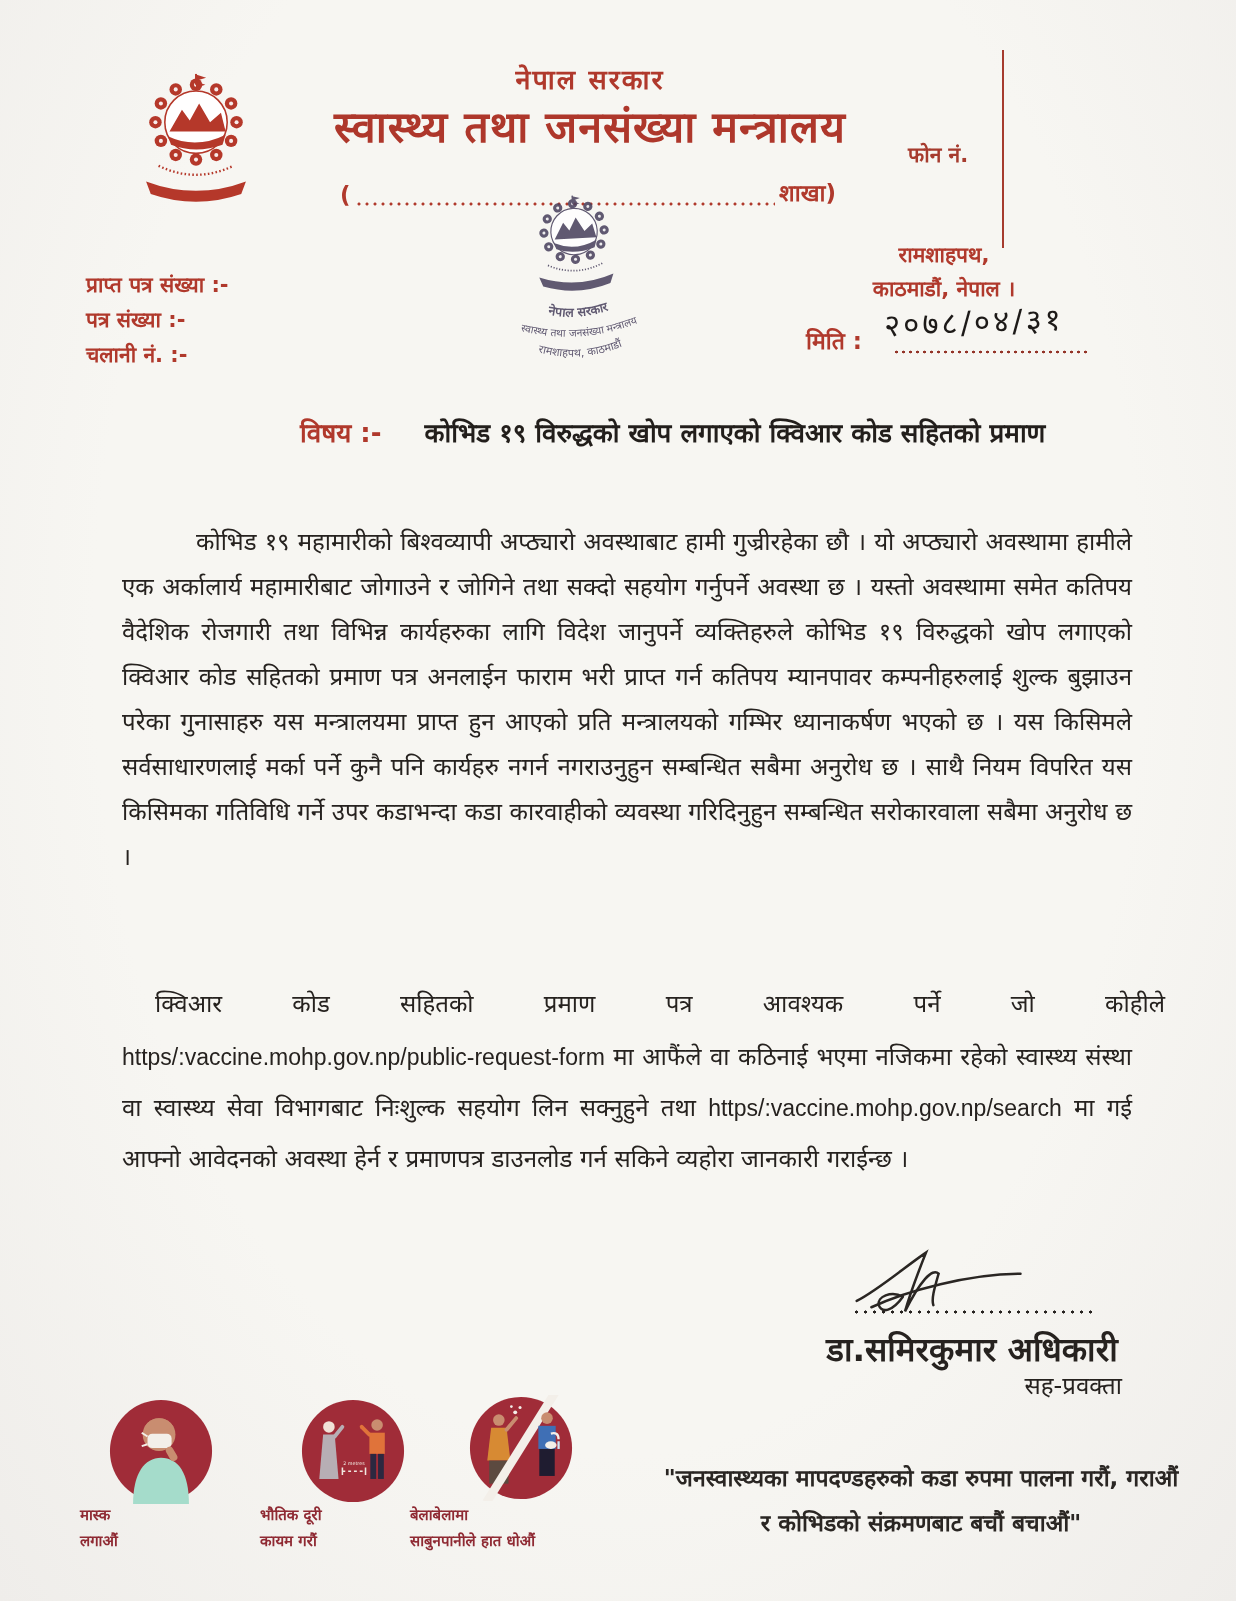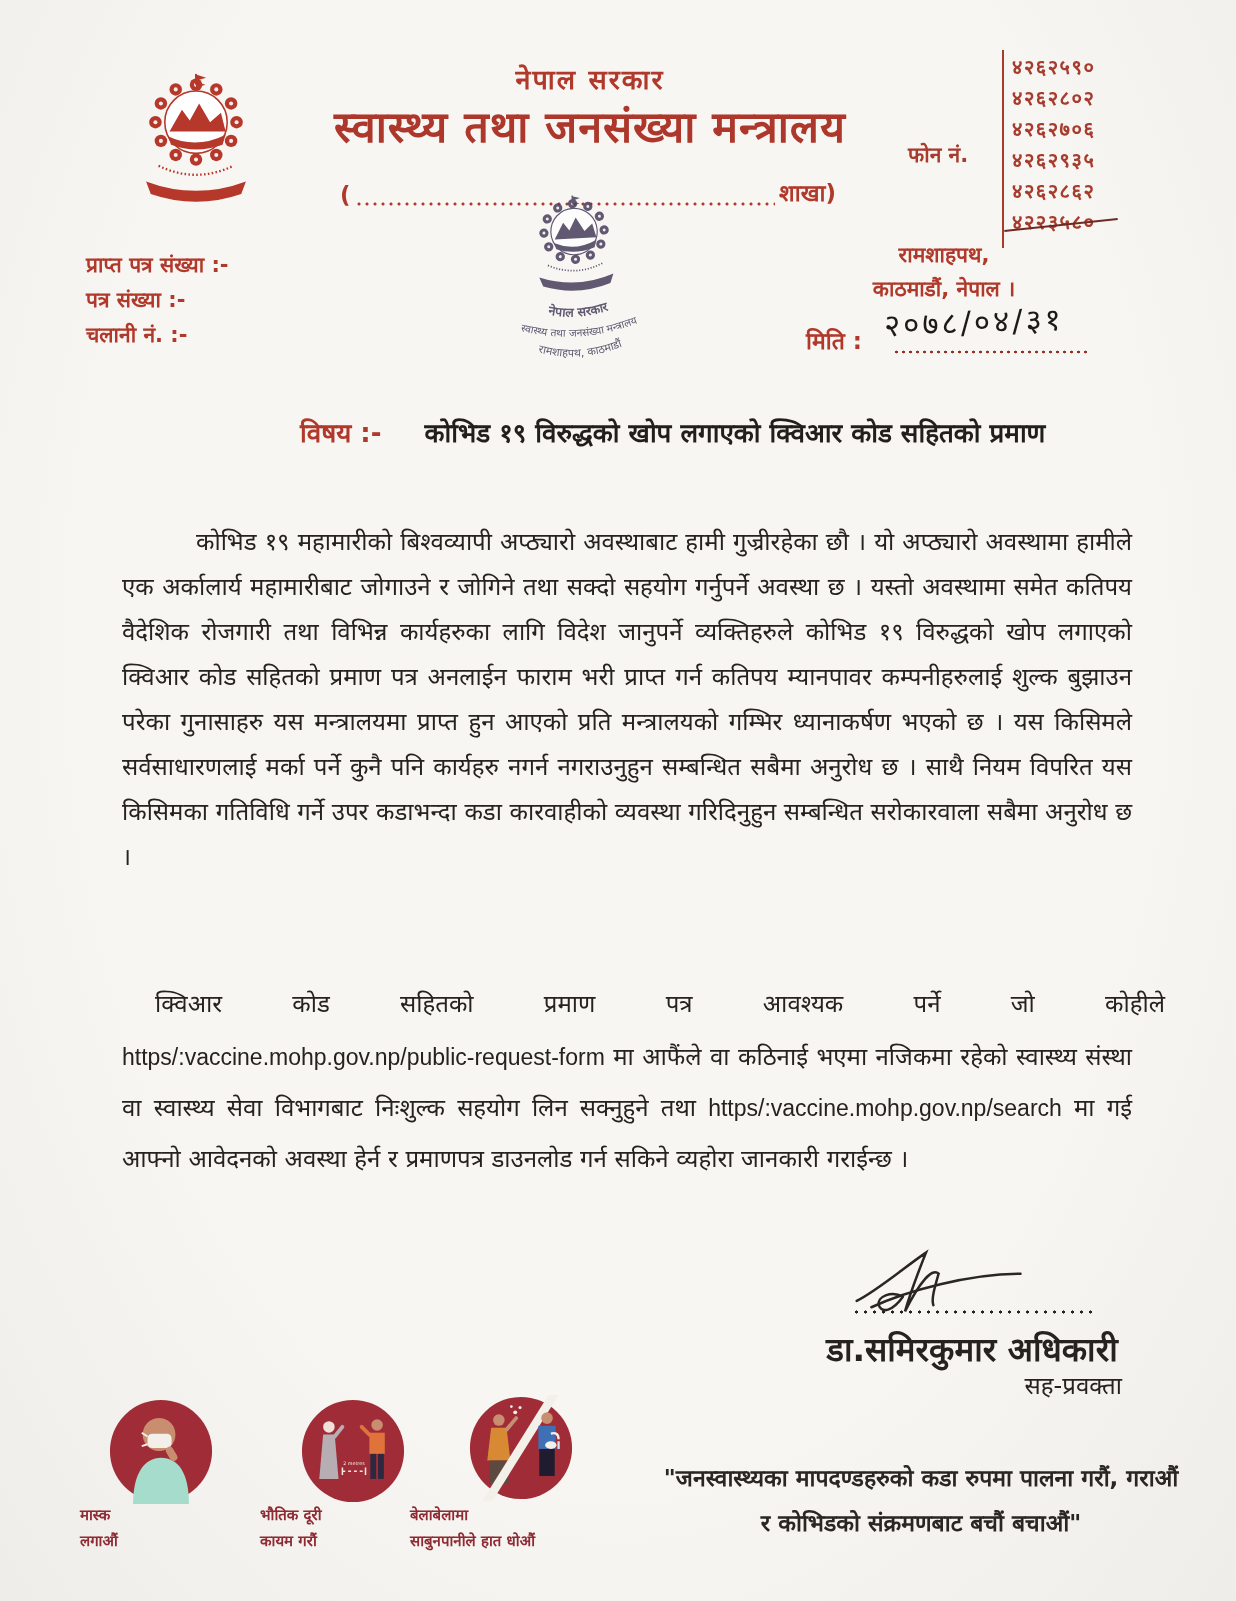--- a/index.html
+++ b/index.html
@@ -30,21 +30,21 @@
     color:#4c4460; opacity:.88; transform:rotate(-3deg); z-index:3; }
 
   .phone-label { left:908px; top:140px; font-size:21px; font-weight:bold; color:#a63b2e; }
   .phone-divider { left:1002px; top:50px; width:2px; height:198px; background:#a63b2e; }
   .phone-col { left:1012px; top:52px; width:120px; }
   .phone-num { position:relative; font-size:20px; line-height:31px; font-weight:bold;
     color:#a63b2e; letter-spacing:1.5px; white-space:nowrap; }
   .phone-num.struck::after { content:""; position:absolute; left:-8px; right:14px; top:56%;
     border-top:2.6px solid #6e2a22; transform:rotate(-6deg); }
 
-  .ref-col { left:86px; top:248px; font-size:21px; font-weight:bold; color:#b0392c; line-height:35px; }
+  .ref-col { left:86px; top:268px; font-size:21px; font-weight:bold; color:#b0392c; line-height:35px; }
 
   .addr-block { left:846px; top:238px; width:196px; text-align:center;
     font-size:21px; font-weight:bold; color:#b0392c; line-height:34px; }
 
   .date-label { left:806px; top:324px; font-size:23px; font-weight:bold; color:#b0392c; }
   .date-dots { left:893px; top:336px; width:198px; height:20px;
     background-image:radial-gradient(circle, #943428 1.3px, transparent 1.6px);
     background-size:7px 8px; background-position:0 100%; background-repeat:repeat-x; }
   .date-hand { left:884px; top:300px; font-size:31px; color:#1d1a18; letter-spacing:3px;
     transform:rotate(-2deg); font-weight:400; }
@@ -154,28 +154,20 @@
     <text font-size="10.5" fill="currentColor">
       <textPath href="#arc2" startOffset="50%" text-anchor="middle">स्वास्थ्य तथा जनसंख्या मन्त्रालय</textPath>
     </text>
     <text font-size="11" fill="currentColor">
       <textPath href="#arc3" startOffset="50%" text-anchor="middle">रामशाहपथ, काठमाडौं</textPath>
     </text>
   </svg>
 
   <div class="abs phone-label">फोन नं.</div>
   <div class="abs phone-divider"></div>
-  <div class="abs phone-col">
-    <div class="phone-num">४२६२५९०</div>
-    <div class="phone-num">४२६२८०२</div>
-    <div class="phone-num">४२६२७०६</div>
-    <div class="phone-num">४२६२९३५</div>
-    <div class="phone-num">४२६२८६२</div>
-    <div class="phone-num struck">४२२३५८०</div>
-  </div>
 
   <div class="abs ref-col">
     <div>प्राप्त पत्र संख्या :-</div>
     <div>पत्र संख्या :-</div>
     <div>चलानी नं. :-</div>
   </div>
 
   <div class="abs addr-block">
     <div>रामशाहपथ,</div>
     <div>काठमाडौं, नेपाल ।</div>

